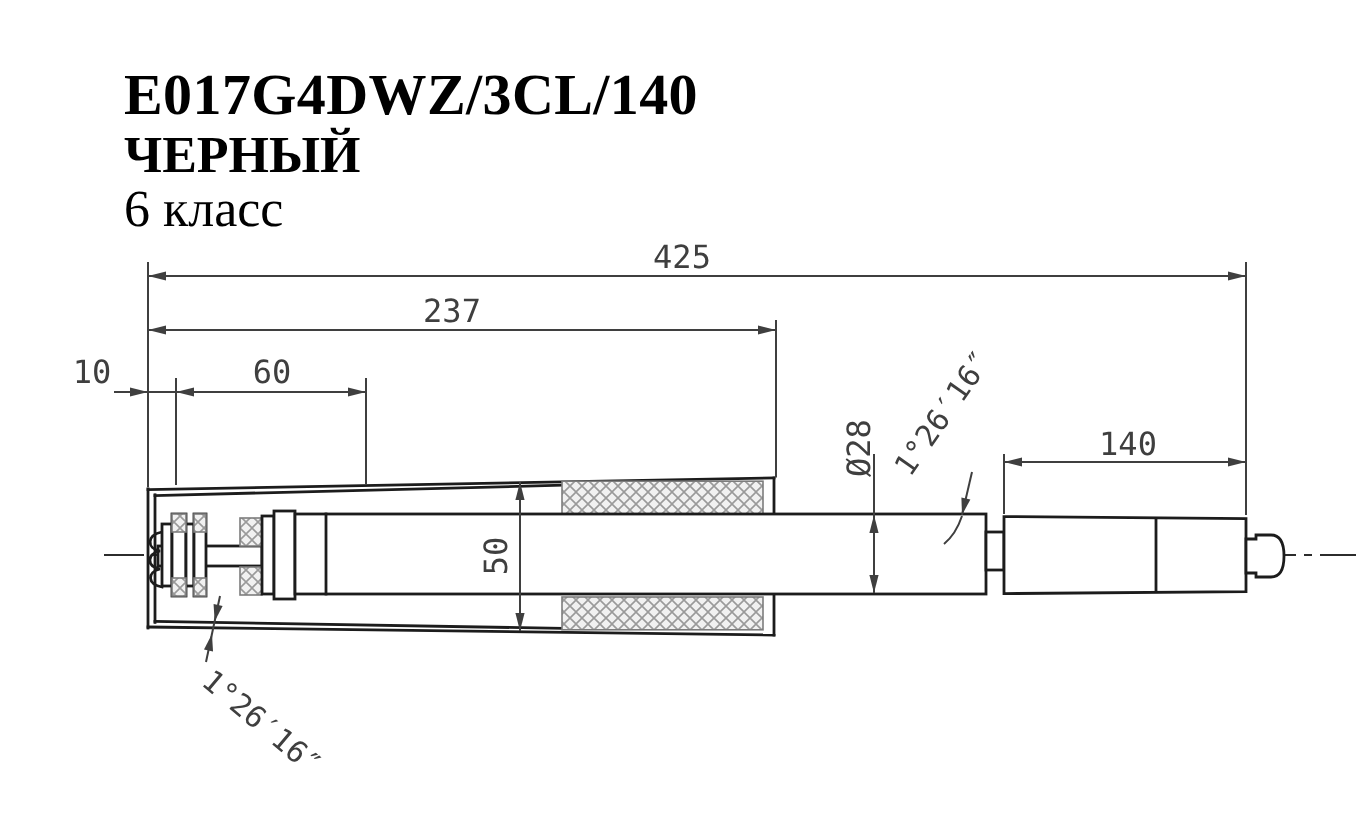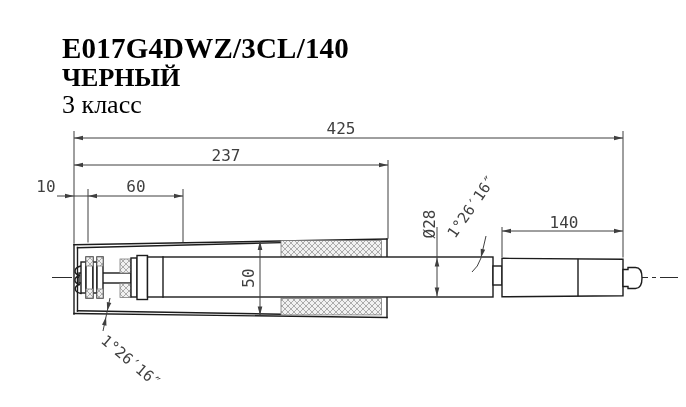--- a/index.html
+++ b/index.html
@@ -41,21 +41,21 @@
   }
 </style>
 </head>
 <body>
 
 <div class="sheet">
 
   <div class="titleblock">
     <div class="model">E017G4DWZ/3CL/140</div>
     <div class="colorline">ЧЕРНЫЙ</div>
-    <div class="classline">3 класс</div>
+    <div class="classline">6 класс</div>
   </div>
 
   <svg width="686" height="407" viewBox="0 0 686 407">
 
     <defs>
       <pattern id="xh" width="6" height="6" patternUnits="userSpaceOnUse">
         <rect x="0" y="0" width="6" height="6" fill="#f1f1f1"></rect>
         <path d="M0,0 L6,6 M6,0 L0,6" stroke="#9a9a9a" stroke-width="0.8"></path>
       </pattern>
     </defs>

